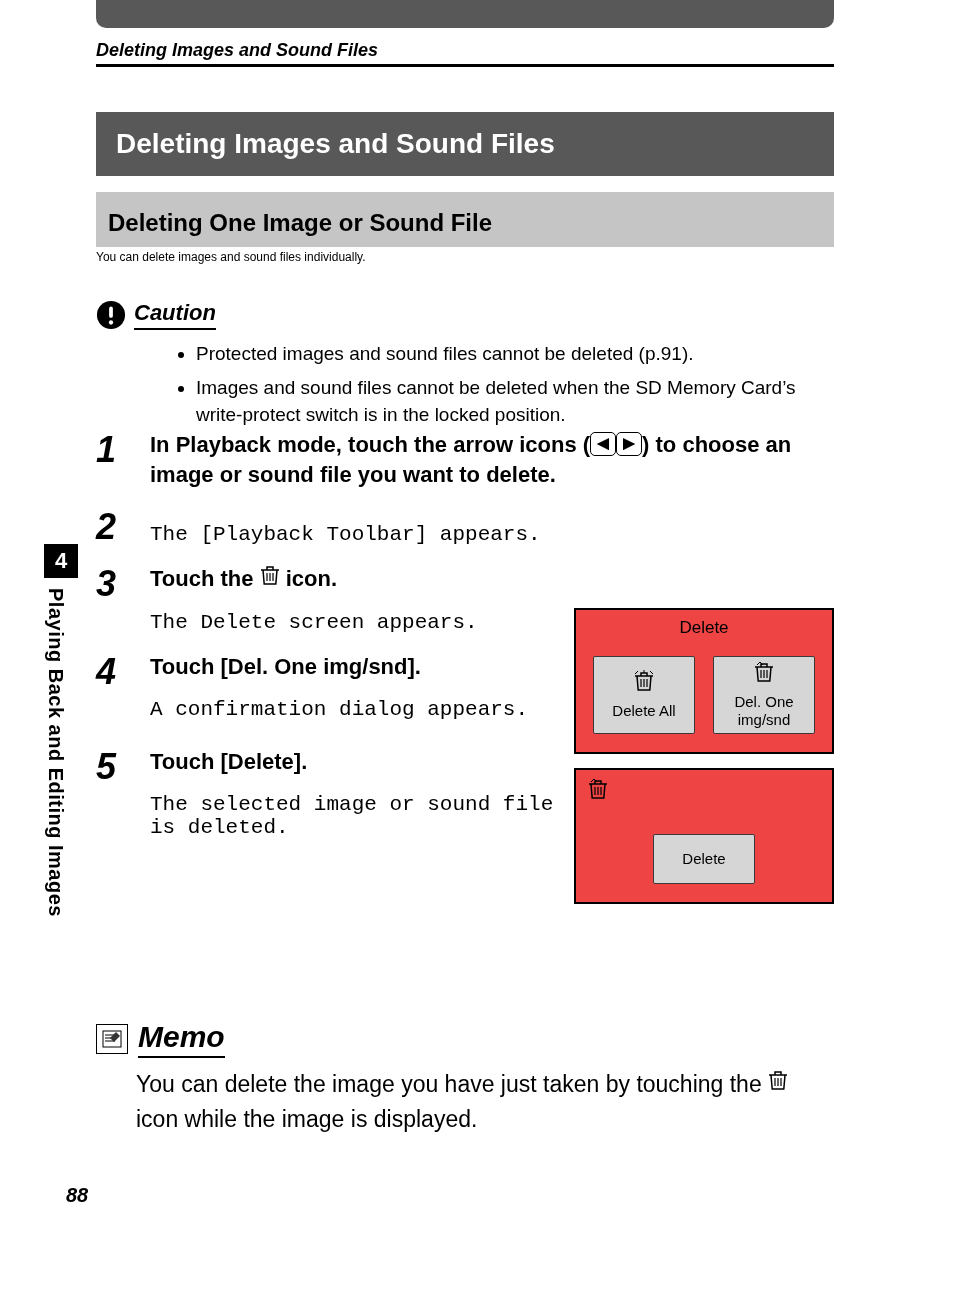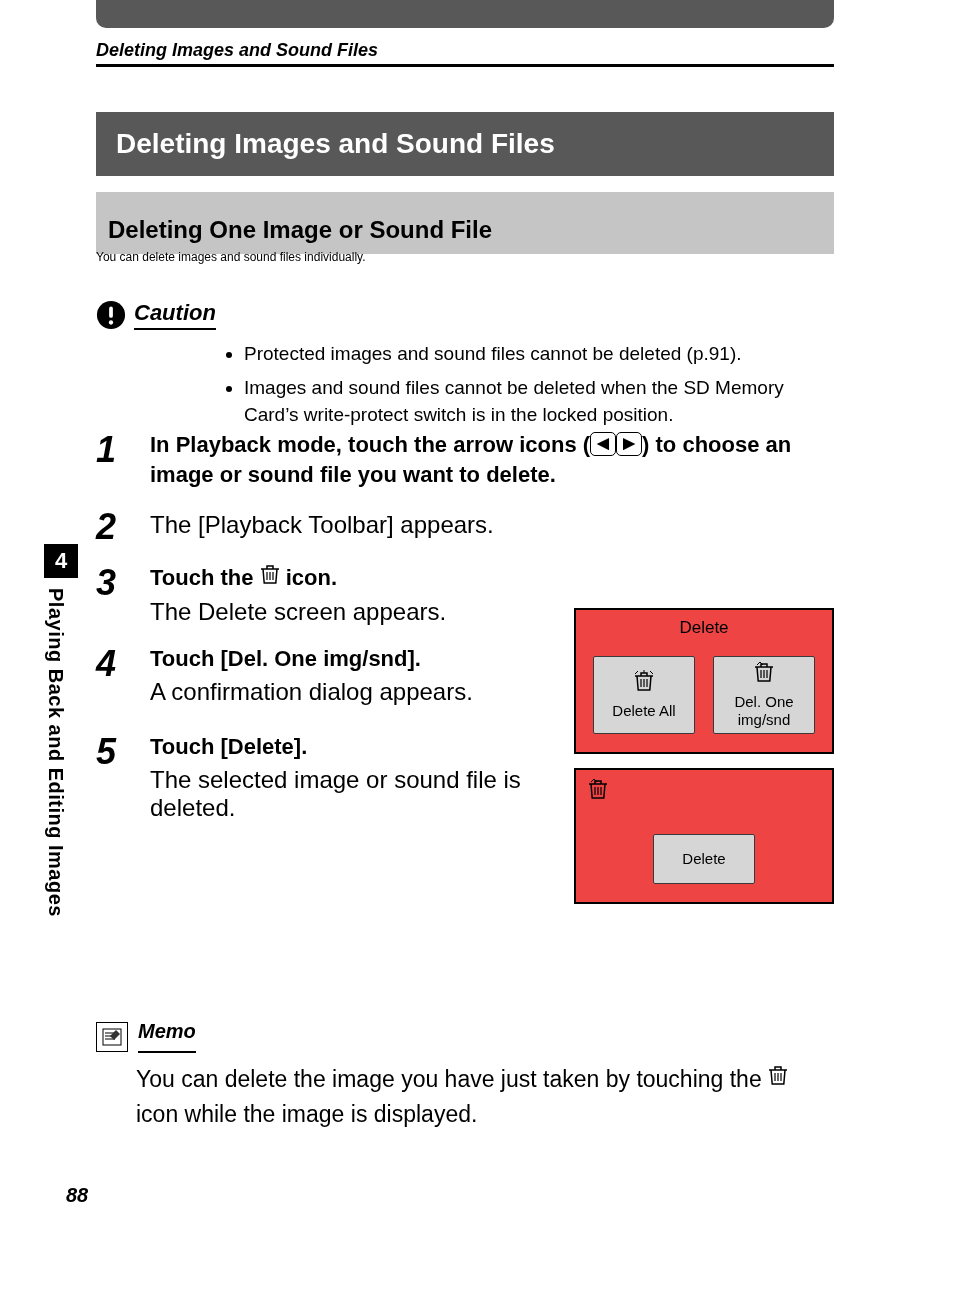--- a/index.html
+++ b/index.html
@@ -1,51 +1,51 @@
 <!DOCTYPE html>
 <html><head>
 <meta charset="utf-8">
 <style>
   html,body { margin:0; padding:0; background:#fff; font-family:Arial,Helvetica,sans-serif; color:#000; }
   .page { width:954px; height:1237px; position:relative; box-sizing:border-box; }
   .top-dark-bar { position:absolute; left:96px; right:120px; top:0; height:28px; background:#585858; border-radius:0 0 10px 10px; }
   .running-head { position:absolute; left:96px; top:40px; font-style:italic; font-weight:bold; font-size:18px; }
   .running-head-rule { position:absolute; left:96px; right:120px; top:64px; border-top:3px solid #000; }
   .section-title { position:absolute; left:96px; right:120px; top:112px; background:#585858; color:#fff; font-size:28px; font-weight:bold; padding:16px 16px 16px 20px; box-sizing:border-box; }
-  .subsection { position:absolute; left:96px; right:120px; top:192px; background:#c5c5c5; font-size:24px; font-weight:bold; padding:24px 8px 10px 12px; box-sizing:border-box; }
+  .subsection { position:absolute; left:96px; right:120px; top:192px; background:#c5c5c5; font-size:24px; font-weight:bold; padding:17px 8px 10px 12px; box-sizing:border-box; }
   .intro { position:absolute; left:96px; right:120px; top:250px; font-size:12px; }
   .caution-block { position:absolute; left:96px; right:120px; top:300px; }
   .caution-head { display:flex; align-items:center; gap:8px; }
   .caution-title { font-style:italic; font-weight:bold; font-size:22px; border-bottom:2px solid #000; display:inline-block; padding-bottom:2px; }
   .caution-icon-svg { width:30px; height:30px; }
   .bullets { margin:10px 0 0 60px; font-size:19px; line-height:1.45; }
-  .bullets li { margin-bottom:6px;margin-left:48px; }
+  .bullets li { margin-bottom:6px; }
   .steps { position:absolute; left:96px; right:120px; top:430px; }
   .step { display:flex; gap:24px; margin-bottom:18px; }
   .step-num { font-size:36px; font-weight:bold; font-style:italic; width:30px; flex-shrink:0; line-height:1; margin-top:2px; }
   .step-body { flex:1; }
   .step-instr { font-size:22px; font-weight:bold; line-height:1.35; }
-  .step-detail { font-size:24px; margin-top:4px; }
+  .step-detail { font-size:21px; margin-top:16px;font-family:Liberation Mono, monospace; }
   .arrow-box { display:inline-block; border:1.5px solid #000; border-radius:5px; width:24px; height:22px; text-align:center; vertical-align:middle; line-height:20px; font-size:15px; position:relative; top:-2px; }
   .trash-inline { display:inline-block; vertical-align:middle; position:relative; top:-2px; }
   .side-tab { position:absolute; left:44px; top:544px; width:34px; height:440px; }
   .side-tab-num { width:34px; height:34px; background:#000; color:#fff; font-weight:bold; font-size:22px; text-align:center; line-height:34px; }
   .side-tab-label { writing-mode:vertical-rl; text-orientation:mixed; font-weight:bold; font-size:20px; margin-top:10px; height:400px; letter-spacing:0.5px; }
   .screens { position:absolute; right:120px; top:608px; width:260px; }
   .screen { border:2px solid #000; padding:8px 10px 18px 10px; box-sizing:border-box; margin-bottom:14px; background:#ef4444; }
   .screen-title { text-align:center; font-size:17px; margin-bottom:18px; }
   .screen-buttons { display:flex; justify-content:center; gap:18px; }
   .scr-btn { border:1.5px solid #3a3a3a; background:#d6d6d6; width:100px; height:76px; display:flex; flex-direction:column; align-items:center; justify-content:center; font-size:15px; text-align:center; line-height:1.2; border-radius:2px; }
   .scr-btn .icon { margin-bottom:6px; }
   .trash-svg { width:20px; height:22px; }
   .confirm-screen .scr-btn { height:48px; }
   .confirm-screen .top-icon { margin:0 0 30px 2px; }
   .memo-block { position:absolute; left:96px; right:120px; top:1020px; }
   .memo-head { display:flex; align-items:center; gap:10px; }
-  .memo-title { font-style:italic; font-weight:bold; font-size:20px; border-bottom:2px solid #000; display:inline-block; padding-bottom:8px; }
+  .memo-title { font-style:italic; font-weight:bold; font-size:30px; border-bottom:2px solid #000; display:inline-block; padding-bottom:2px; }
   .memo-icon { width:30px; height:28px; border:1.5px solid #000; display:flex; align-items:center; justify-content:center; }
   .memo-text { margin:10px 0 0 40px; font-size:23px; line-height:1.45; }
   .page-num { position:absolute; left:66px; bottom:30px; font-size:20px; font-weight:bold; font-style:italic; }
 </style>
 </head>
 <body>
 
 <div class="page">
   <div class="top-dark-bar"></div>
   <div class="running-head">Deleting Images and Sound Files</div>

